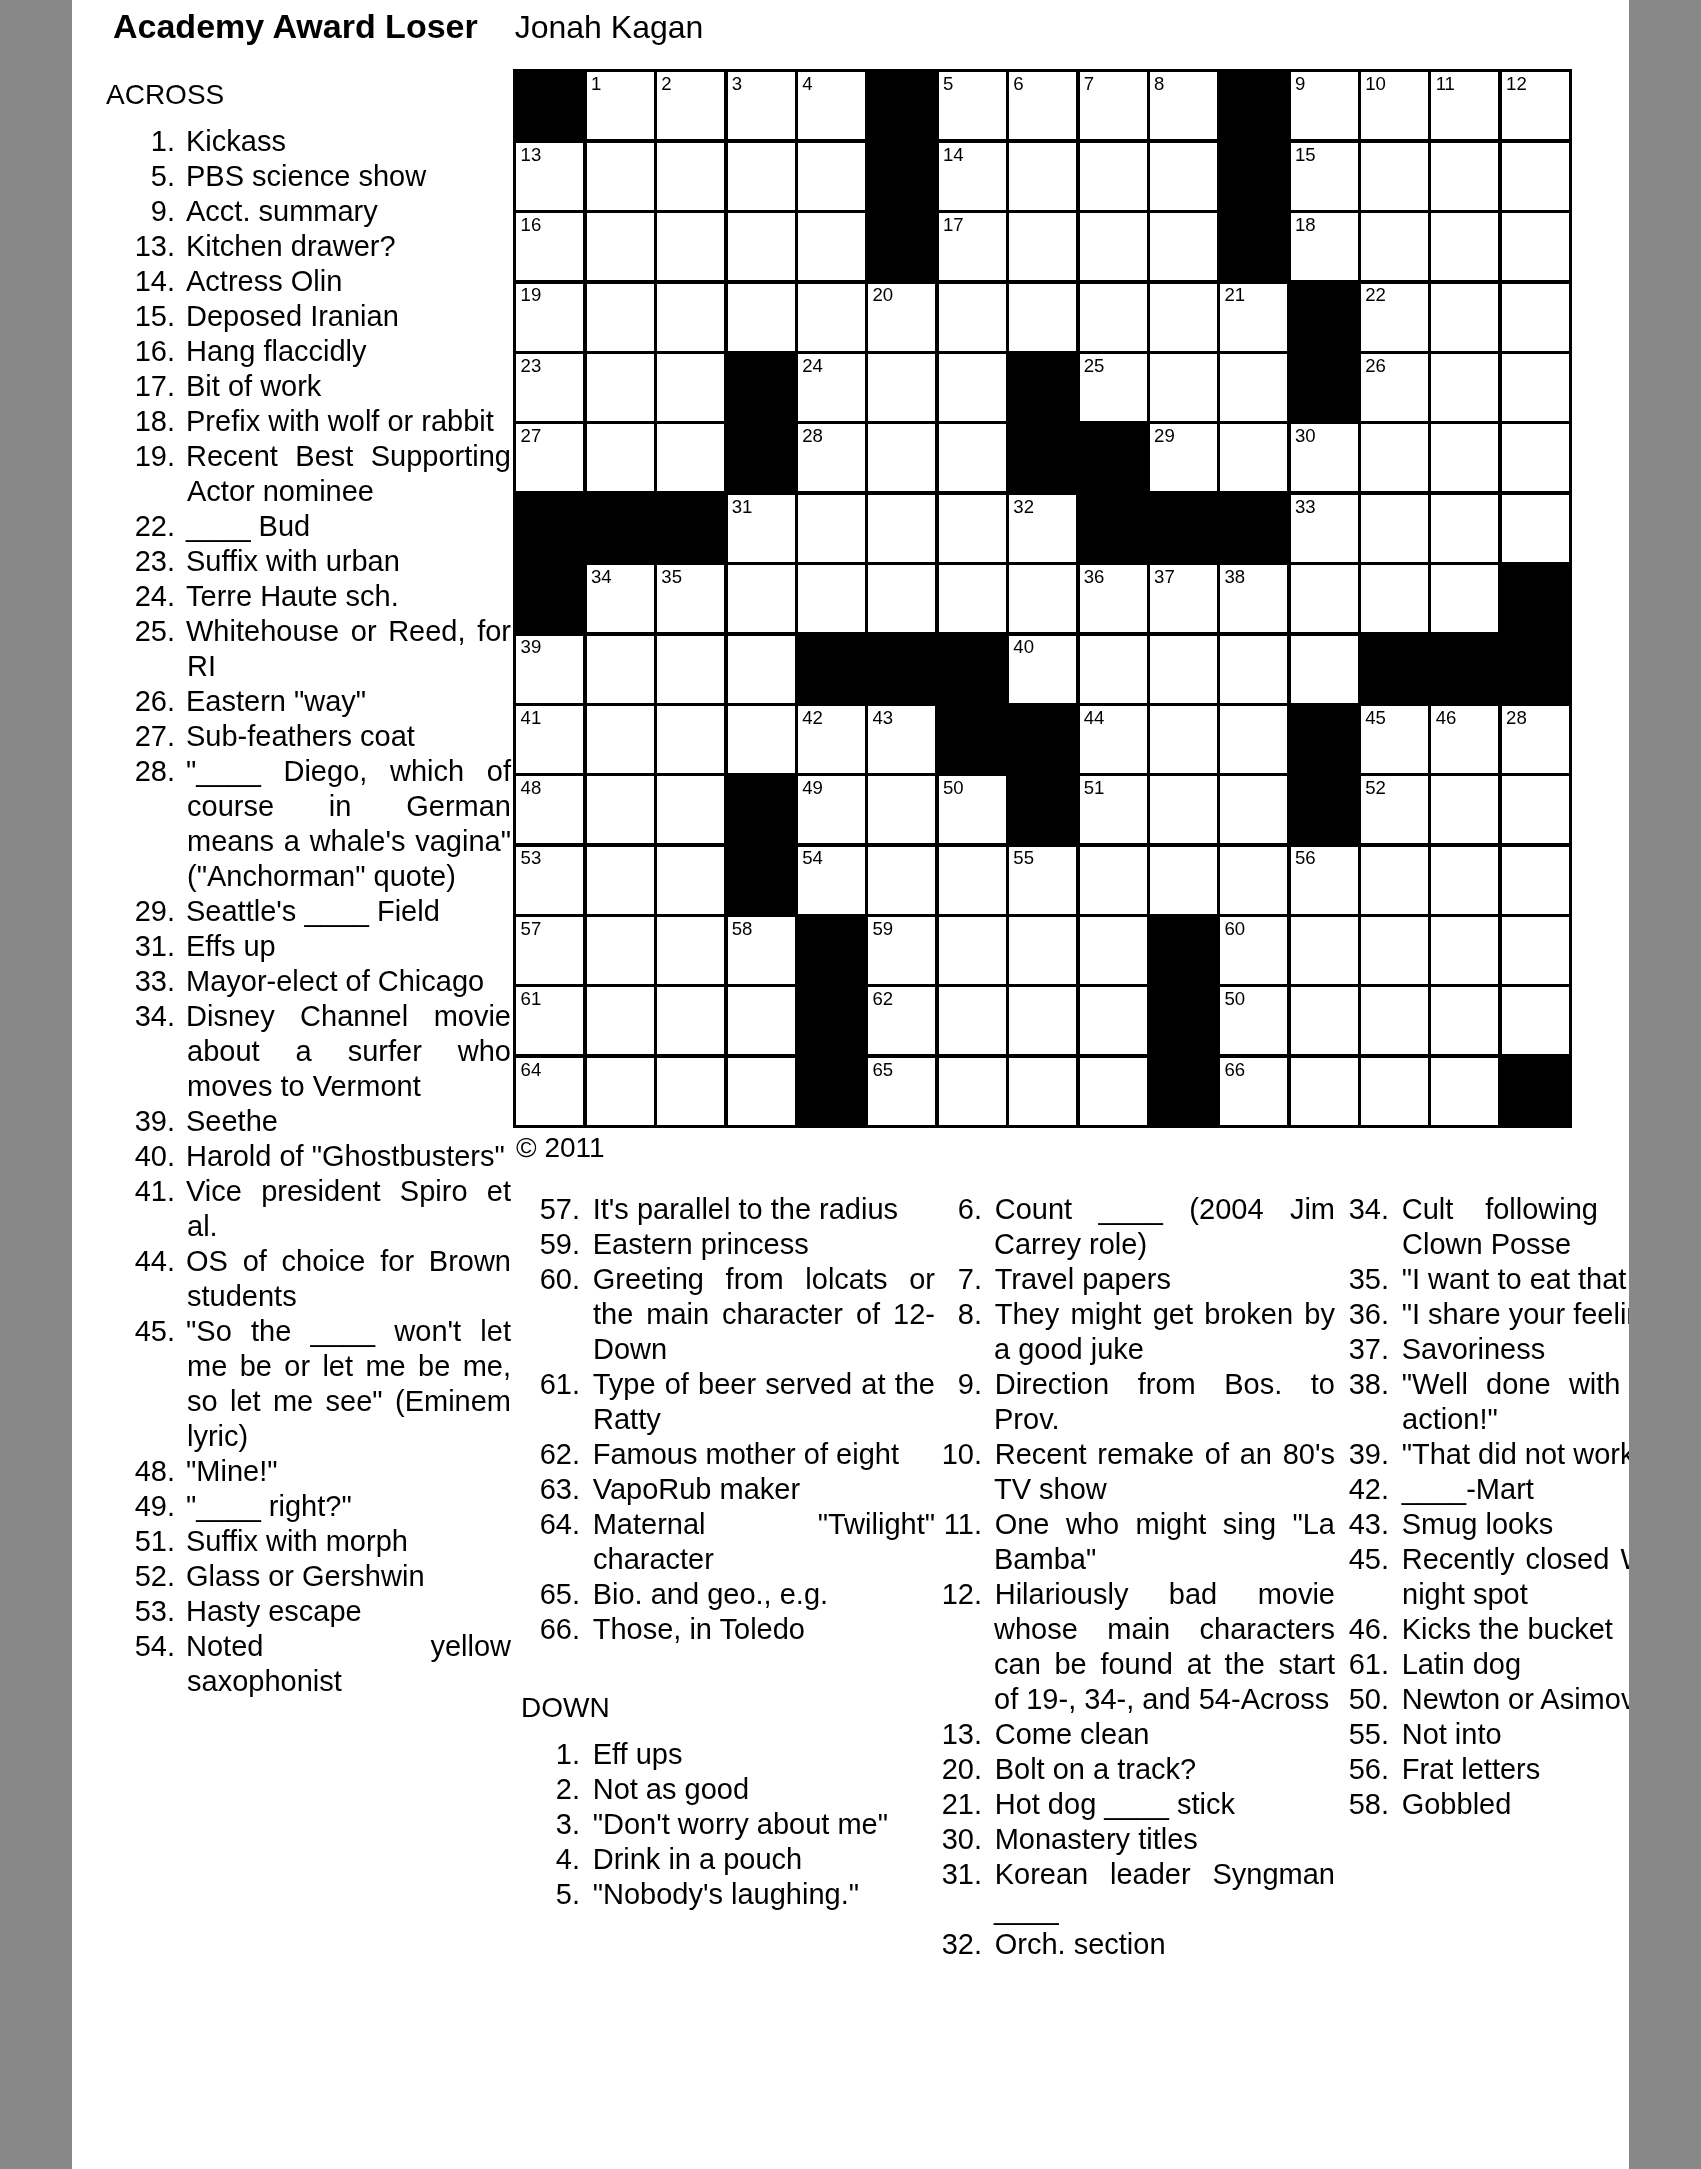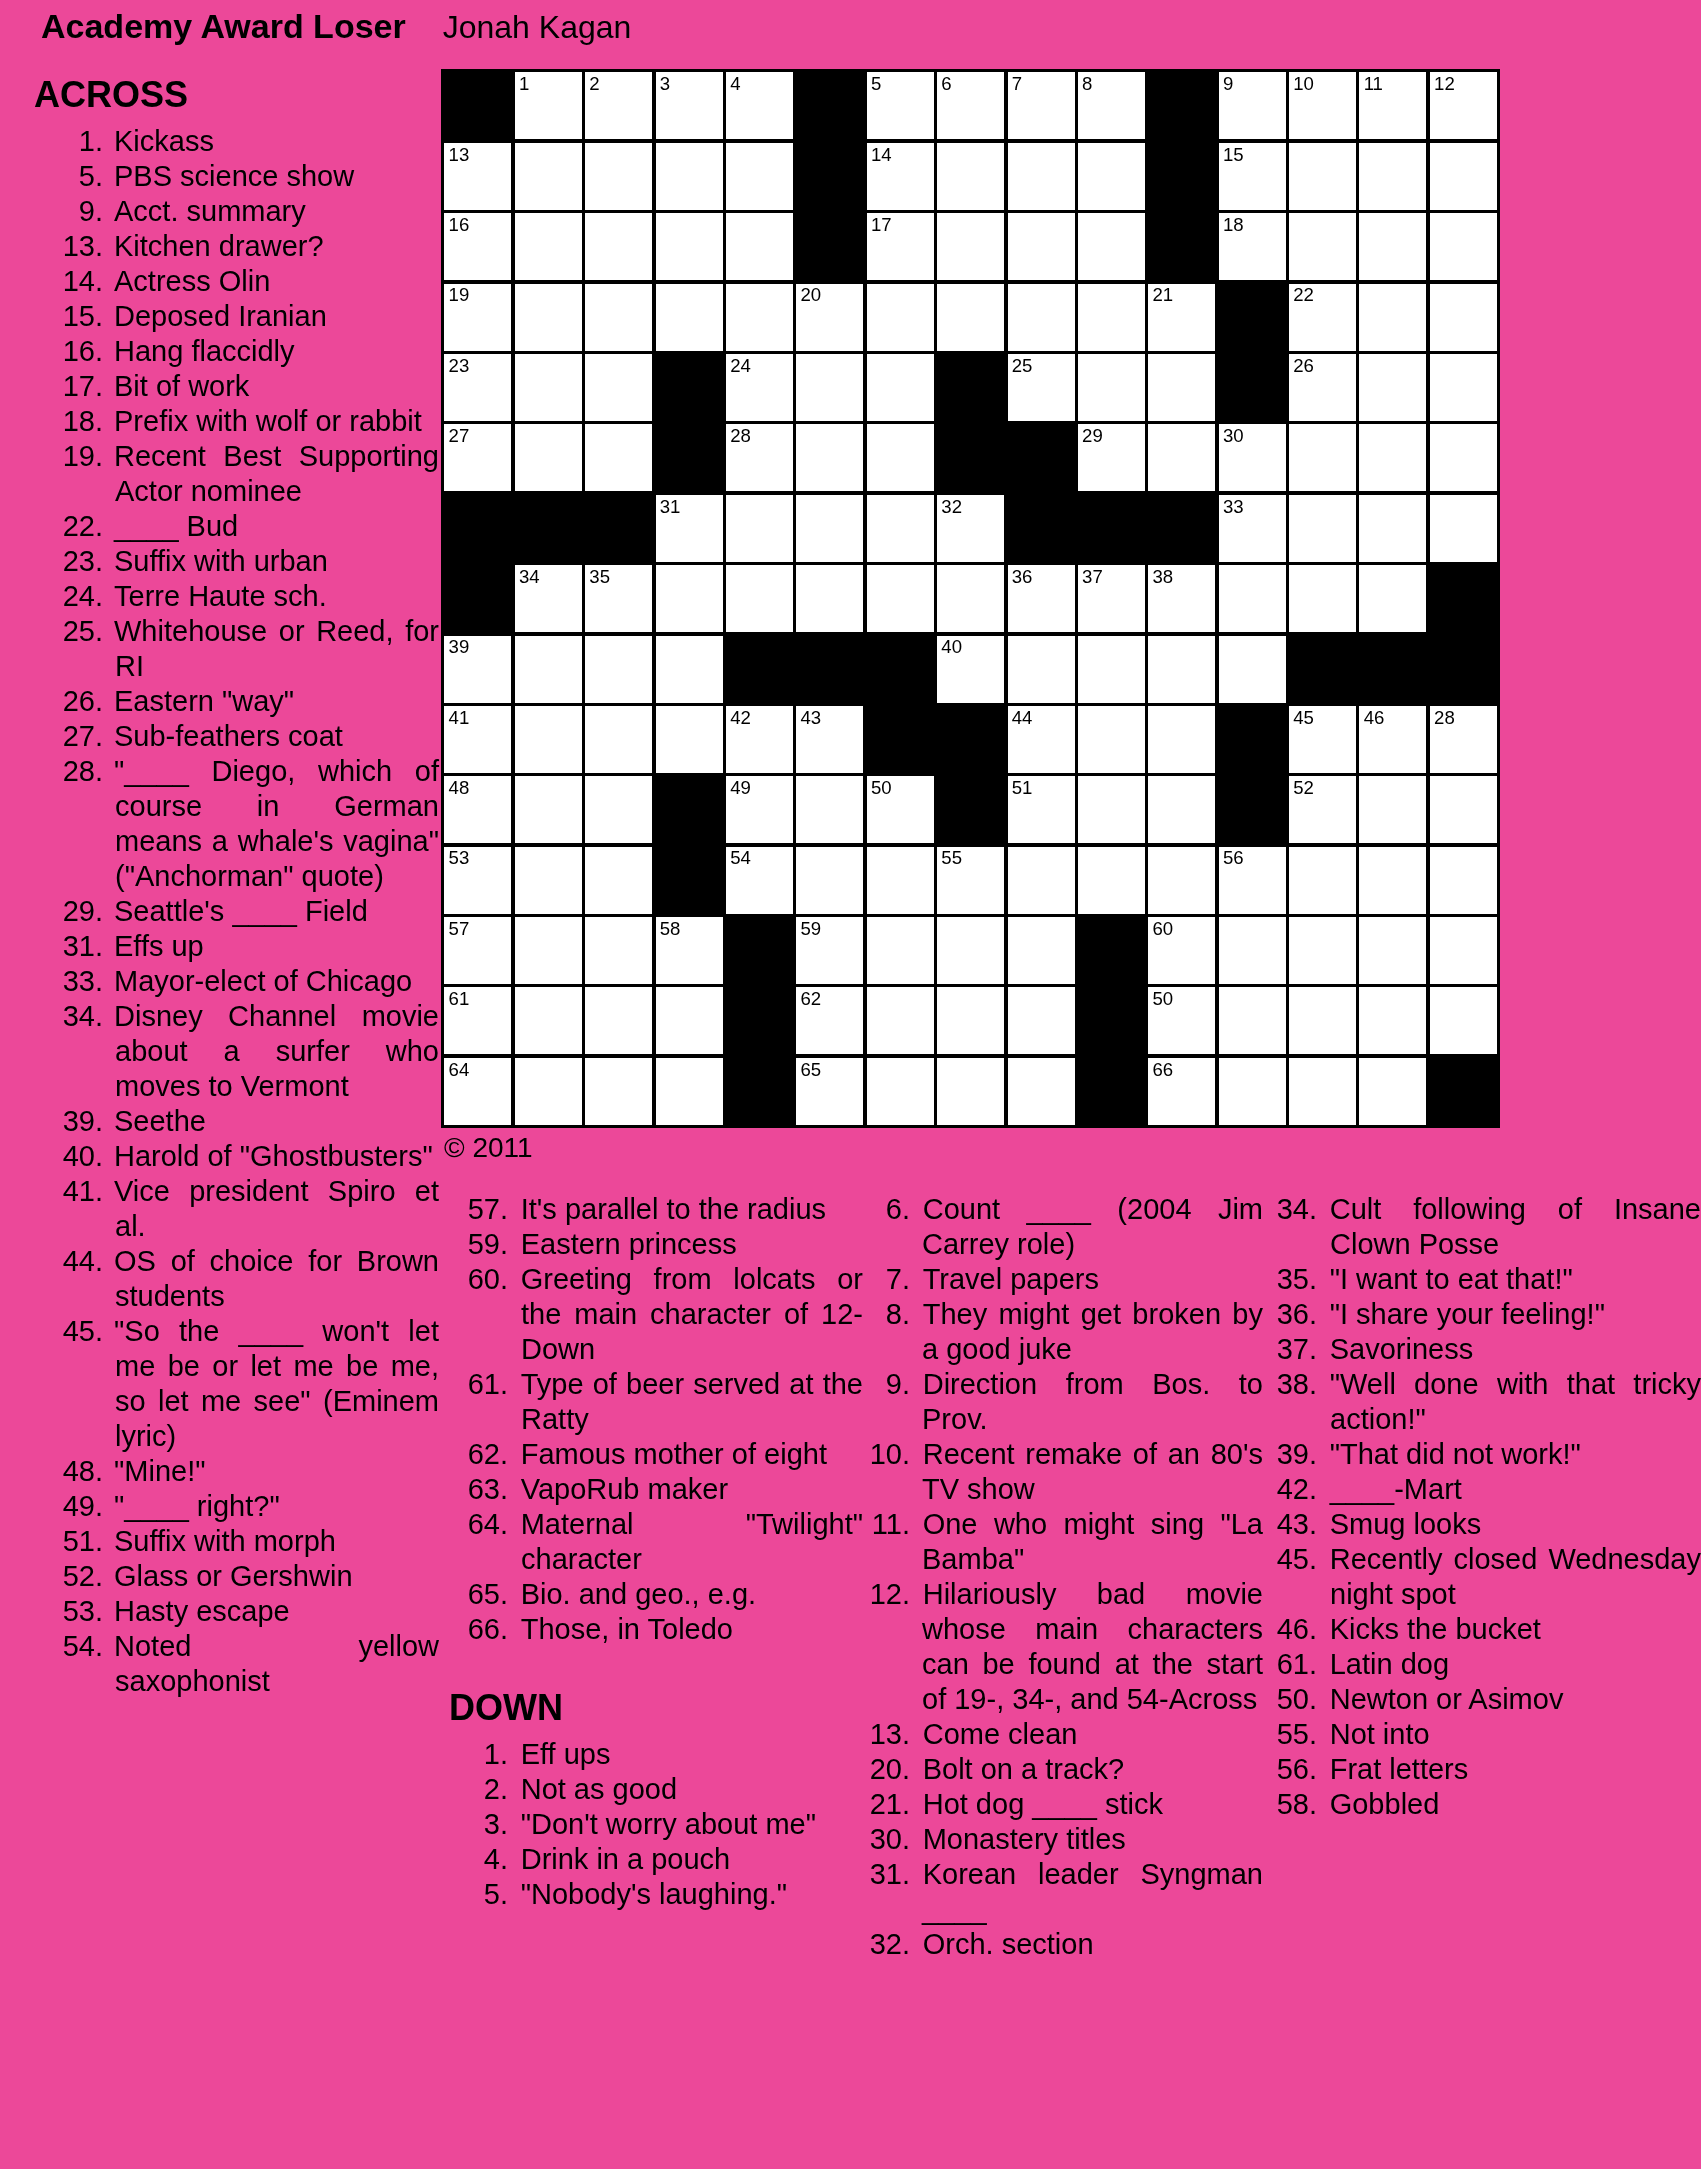--- a/index.html
+++ b/index.html
@@ -1,17 +1,17 @@
 <!DOCTYPE html>
 <html style="font-size:13.6px"><head>
 <meta charset="utf-8">
 <style>
   html,body{margin:0;padding:0;background:#888;}
   .page{
-    position:relative;width:1701px;height:2170px;background:#ec4899;
+    position:relative;width:1557px;height:2170px;background:#ffffff;
     font-family:"Liberation Sans",sans-serif;color:#000;overflow:hidden;margin:0 auto;
   }
   .title-row{position:absolute;left:41px;top:6.8px;font-size:34px;font-weight:bold;white-space:nowrap;}
   .author{font-weight:normal;font-size:32px;margin-left:37px;}
 
   
   .grid{
     position:absolute;left:441px;top:69px;
     background:#000;padding:3.4px;
     display:grid;grid-template-columns:repeat(15,67px);grid-auto-rows:67px;gap:3.4px;
@@ -22,21 +22,21 @@
 
   .copyright{position:absolute;left:444px;top:1132px;font-size:28px;}
 
   
   .clue-col{position:absolute;font-size:29px;line-height:35px;}
   .col-left{left:34px;top:75px;width:405px;}
   .col-a{left:449px;top:1192px;width:414px;}
   .col-b{left:863px;top:1192px;width:400px;}
   .col-c{left:1266px;top:1192px;width:435px;}
 
-  .sec-header{font-size:36px;line-height:39px;font-weight:bold;margin:0 0 10.2px 0;}
+  .sec-header{font-size:28px;line-height:39px;font-weight:normal;margin:0 0 10.2px 0;}
   .col-a .sec-header{margin-top:41px;}
 
   .clue{text-align:justify;}
   .clue .cnum{display:inline-block;text-align:right;white-space:nowrap;}
 
   .col-left .clue{padding-left:81px;}
   .col-left .clue .cnum{width:69px;margin-left:-81px;margin-right:11px;}
 
   .col-a .clue{padding-left:72px;}
   .col-a .clue .cnum{width:59px;margin-left:-72px;margin-right:12.7px;}

